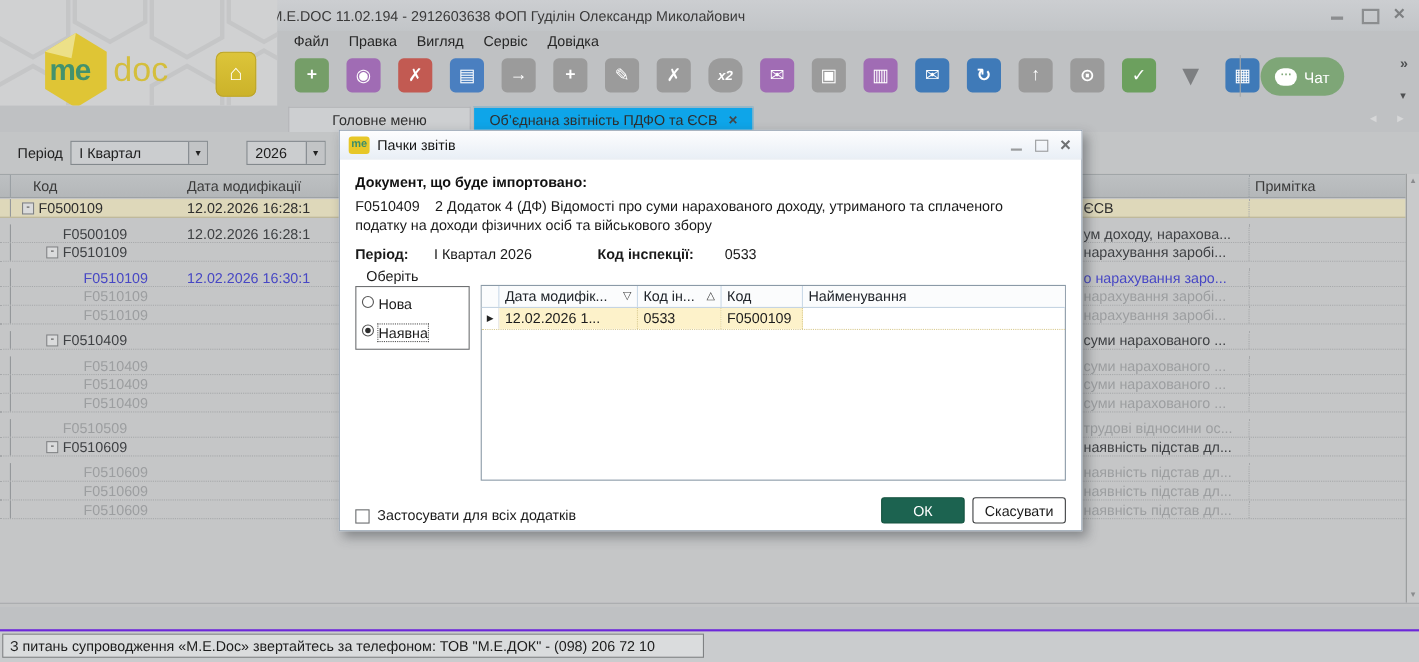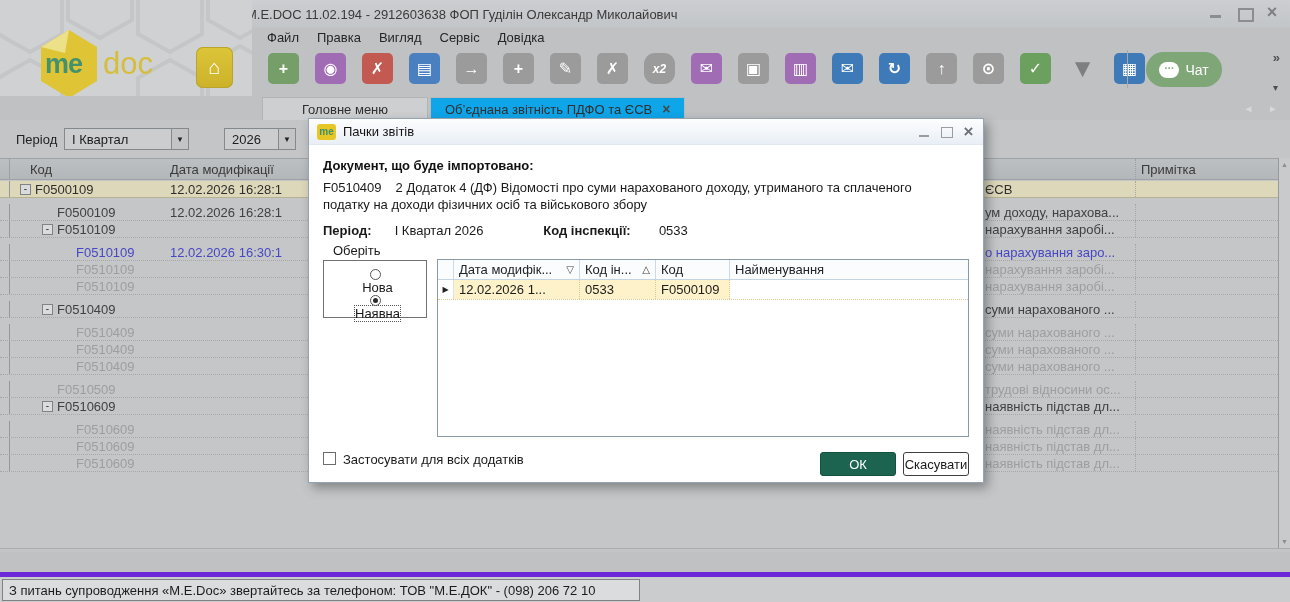--- a/index.html
+++ b/index.html
@@ -93,21 +93,21 @@
   .st-gray .code, .st-gray .c-date, .st-gray .c-name { color:#9c9ea0; }
   #vscroll { left:1278px; top:158px; width:12px; height:390px; background:#c9cacb; border-left:1px solid #97999b;
              display:flex; flex-direction:column; justify-content:space-between; align-items:center;
              font-size:7px; color:#8a8c8e; padding:3px 0; }
 
   
   #bottom-split { left:0; top:548px; width:1290px; height:4px; background:#c3c4c5; border-top:1px solid #aaacad; }
   #bottom-tabs { position:absolute; left:2px; top:572px; height:20px; display:flex; gap:16px; }
   .btab { padding:2px 16px; background:#c9cbcc; color:#2c2c2c; white-space:nowrap; }
   .btab.active { background:#b4b6b8; }
-  #statusbar { left:0; top:572px; width:1290px; height:30px; background:#caccce; border-top:5px solid #6d28d9; padding:2px; }
+  #statusbar { left:0; top:572px; width:1290px; height:30px; background:#caccce; border-top:2px solid #6d28d9; padding:2px; }
   #status-box { width:638px; height:22px; background:#dadcdd; border:1px solid #7f8183;
                 display:flex; align-items:center; padding:0 6px; color:#1c1c1c; white-space:nowrap; }
 
   
   #dialog { left:308px; top:118px; width:676px; height:365px; background:#fff;
             border:1px solid #96a4b2; box-shadow:4px 5px 10px rgba(50,55,60,.45); z-index:10; }
   #dlg-titlebar { height:26px; display:flex; align-items:center; gap:7px; padding:0 8px;
                   background:linear-gradient(#fdfdfe,#e9eff6); border-bottom:1px solid #e2e8ef; }
   #dlg-me-icon { width:19px; height:16px; border-radius:3px; background:#e7c728; color:#3d8f69;
                  font-size:10px; font-weight:bold; text-align:center; line-height:15px; }
@@ -123,42 +123,42 @@
   #dlg-desc .doc-num { margin-left:14px; }
   #dlg-meta { margin-top:10px; color:#1a1a1a; }
   #dlg-meta .b { font-weight:bold; }
   .mw1 { display:inline-block; width:68px; }
   .mw2 { display:inline-block; width:145px; }
   .mw3 { display:inline-block; width:112px; }
   #dlg-main { display:flex; margin-top:5px; }
   #dlg-left { width:108px; flex:none; }
   #choose-label { margin-left:10px; color:#1a1a1a; }
   #radio-box { margin-top:2px; width:104px; height:58px; border:1px solid #6f7173; background:#fff; padding-top:2px; }
-  .radio-row { display:flex; align-items:center; height:16px; margin:6px 0 10px 5px;flex-direction:column; }
+  .radio-row { display:flex; align-items:flex-start; height:16px; margin:6px 0 10px 5px; }
   .radio { width:11px; height:11px; border-radius:50%; border:1px solid #565656; background:#fff; margin-right:4px; position:relative; flex:none; }
   .radio.on::after { content:""; position:absolute; left:2px; top:2px; width:5px; height:5px; border-radius:50%; background:#2d2d2d; }
   .radio-label { color:#1a1a1a; }
   .radio-label.focus { outline:1px dotted #555; }
   #dlg-table { flex:1; margin-left:6px; margin-top:16px; height:178px; border:1px solid #8b9aa7;
                background:#fff; display:flex; flex-direction:column; }
   #dt-head { display:flex; height:20px; border-bottom:1px solid #c5d4e2; background:#fbfcfd; color:#20242a; }
   .dth { display:flex; align-items:center; justify-content:space-between; padding:0 5px; border-right:1px solid #cbdae8; }
   .dth-sel { width:16px; flex:none; padding:0; }
   .dtw0 { width:126px; flex:none; } .dtw1 { width:76px; flex:none; } .dtw2 { width:74px; flex:none; } .dtw3 { flex:1; border-right:none; }
   .sort { font-size:10px; color:#3c3c3c; margin-left:3px; }
   #dt-row { display:flex; height:20px; border-bottom:1px dotted #d9cb92; }
   .dtc { background:#fdf2ca; padding:2px 5px; border-right:1px dotted #d9cb92; white-space:nowrap; overflow:hidden; color:#1c1c1c; }
   .dtc-sel { width:16px; flex:none; background:#fff; border-right:1px solid #e2e2e2; color:#222;
              font-size:8px; display:flex; align-items:center; justify-content:center; padding:0; }
-  #dlg-bottom { display:flex; align-items:flex-start; margin-top:15px; }
+  #dlg-bottom { display:flex; align-items:flex-end; margin-top:15px; }
   #apply-checkbox { width:13px; height:13px; border:1px solid #6a6c6e; background:#fff; flex:none; }
   #apply-label { margin-left:7px; color:#1a1a1a; }
   #ok-btn { margin-left:auto; width:76px; height:24px; background:#1c6350; border:1px solid #14523f; border-radius:3px;
             color:#fff; display:flex; align-items:center; justify-content:center; }
-  #cancel-btn { margin-left:7px; width:66px; height:24px; background:#fff; border:1px solid #3d3f41; border-radius:3px;
+  #cancel-btn { margin-left:7px; width:85px; height:24px; background:#fff; border:1px solid #3d3f41; border-radius:3px;
             color:#1a1a1a; display:flex; align-items:center; justify-content:center; }
 </style>
 </head>
 <body>
 
 <div id="titlebar" class="abs">
   <div id="title-text">M.E.DOC 11.02.194  - 2912603638 ФОП Гуділін Олександр Миколайович</div>
   <div id="win-controls">
     <div class="wc wc-min"></div>
     <div class="wc wc-max"></div>

